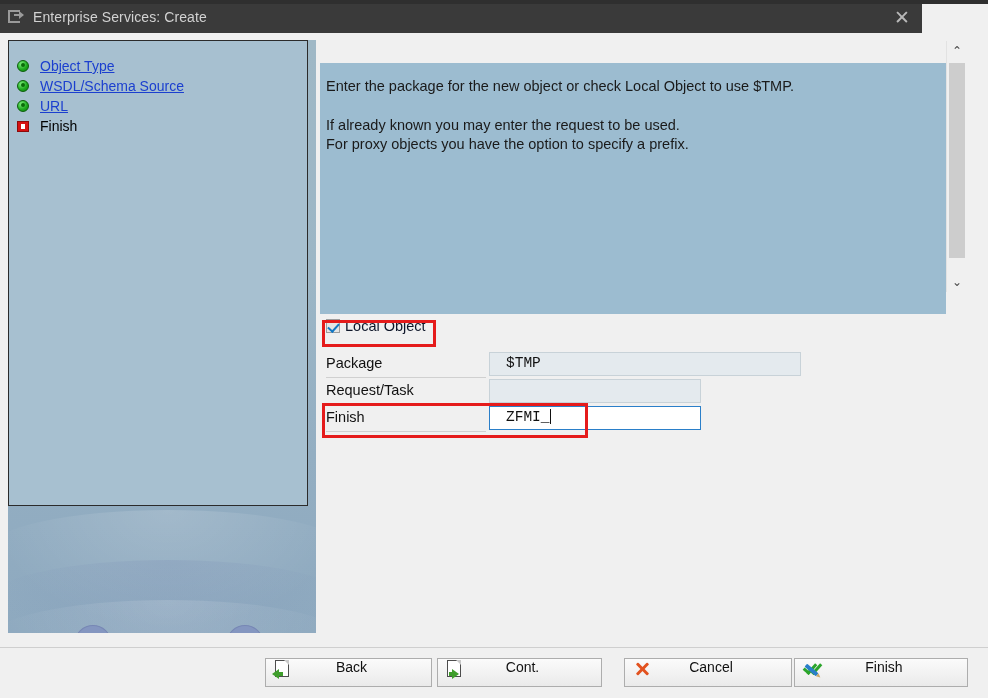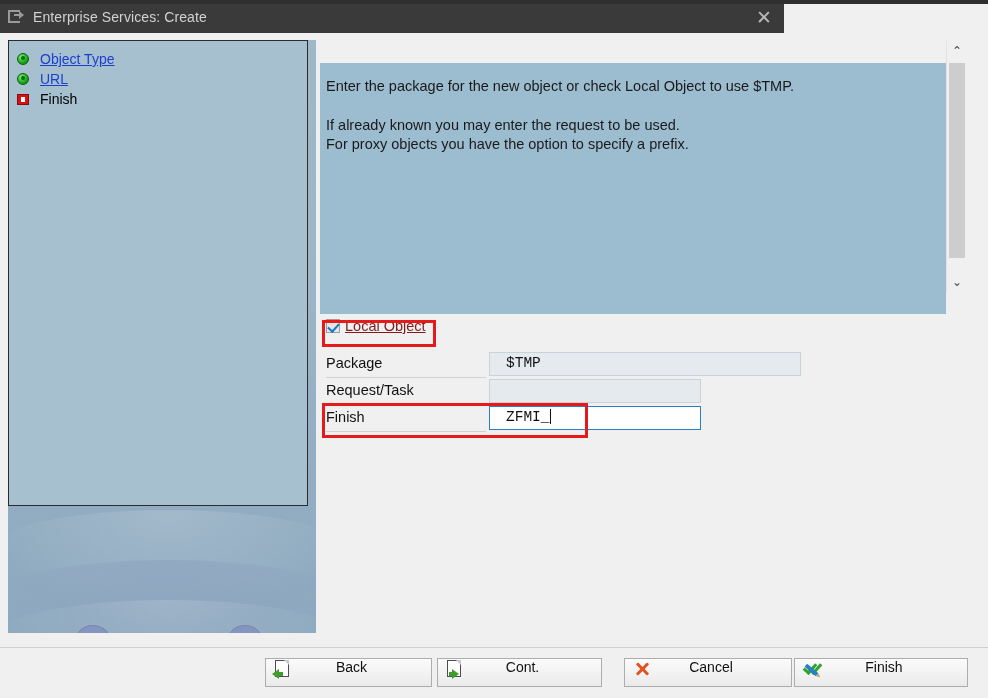--- a/index.html
+++ b/index.html
@@ -6,21 +6,21 @@
   body{
     width:988px;height:698px;
     background:#f0f0f0;
     font-family:"Liberation Sans", sans-serif;
     overflow:hidden;
     position:relative;
   }
 
   
   #titlebar{
-    position:absolute;left:0;top:0;width:784px;height:33px;
+    position:absolute;left:0;top:0;width:922px;height:33px;
     background:#3a3a3a;
     display:flex;align-items:center;
   }
   #titlebar .tb-strip{
     position:absolute;left:0;top:0;width:988px;height:4px;background:#2f2f2f;
   }
   #title-icon{
     width:18px;height:16px;margin-left:8px;margin-right:7px;
     position:relative;flex:none;
   }
@@ -69,21 +69,21 @@
   }
   #fig1{left:62px;top:585px;}
   #fig2{left:214px;top:585px;}
 
   #tree-box{
     position:absolute;left:8px;top:40px;width:300px;height:466px;
     background:#a7c0d0;
     border:1px solid #2b2b2b;
     box-sizing:border-box;
   }
-  #tree-inner{padding:8px 0 0 0;}
+  #tree-inner{padding:8px 0 0 0;margin-top:7px;}
   .tree-item{
     height:20px;display:flex;align-items:center;
     padding-left:6px;cursor:pointer;
   }
   .tree-item .ic{
     width:16px;height:16px;margin-right:9px;flex:none;position:relative;
   }
   
   .ic.done:before{
     content:"";position:absolute;left:2px;top:2px;width:12px;height:12px;
@@ -170,21 +170,21 @@
   }
   .chk-box{
     width:14px;height:14px;background:#e6e6e6;border:1px solid #9d9d9d;
     position:relative;flex:none;margin-right:5px;box-sizing:border-box;
   }
   .chk-box.checked:after{
     content:"";position:absolute;left:3px;top:1px;width:5px;height:9px;
     border:solid #1479c4;border-width:0 2.6px 2.6px 0;
     transform:rotate(42deg);
   }
-  .chk-label{font-size:14.5px;color:#7f1d1d;white-space:nowrap;text-decoration:underline;}
+  .chk-label{font-size:14.5px;color:#0f172a;white-space:nowrap;}
 
   .f-row{position:absolute;left:6px;width:660px;height:26px;}
   #row-package{top:52px;}
   #row-request{top:79px;}
   #row-prefix{top:106px;}
 
   .f-label{
     position:absolute;left:0;top:3px;font-size:14.5px;color:#111;white-space:nowrap;
   }
   .f-underline{
@@ -307,20 +307,24 @@
 </div>
 
 <div id="tree-box">
   <div id="tree-inner">
     <div class="tree-item">
       <span class="ic done"></span>
       <span class="lbl">Object Type</span>
     </div>
     <div class="tree-item">
       <span class="ic done"></span>
+      <span class="lbl">WSDL/Schema Source</span>
+    </div>
+    <div class="tree-item">
+      <span class="ic done"></span>
       <span class="lbl">URL</span>
     </div>
     <div class="tree-item plain">
       <span class="ic pending"></span>
       <span class="lbl">Finish</span>
     </div>
   </div>
 </div>
 
 <div id="instr-panel">

